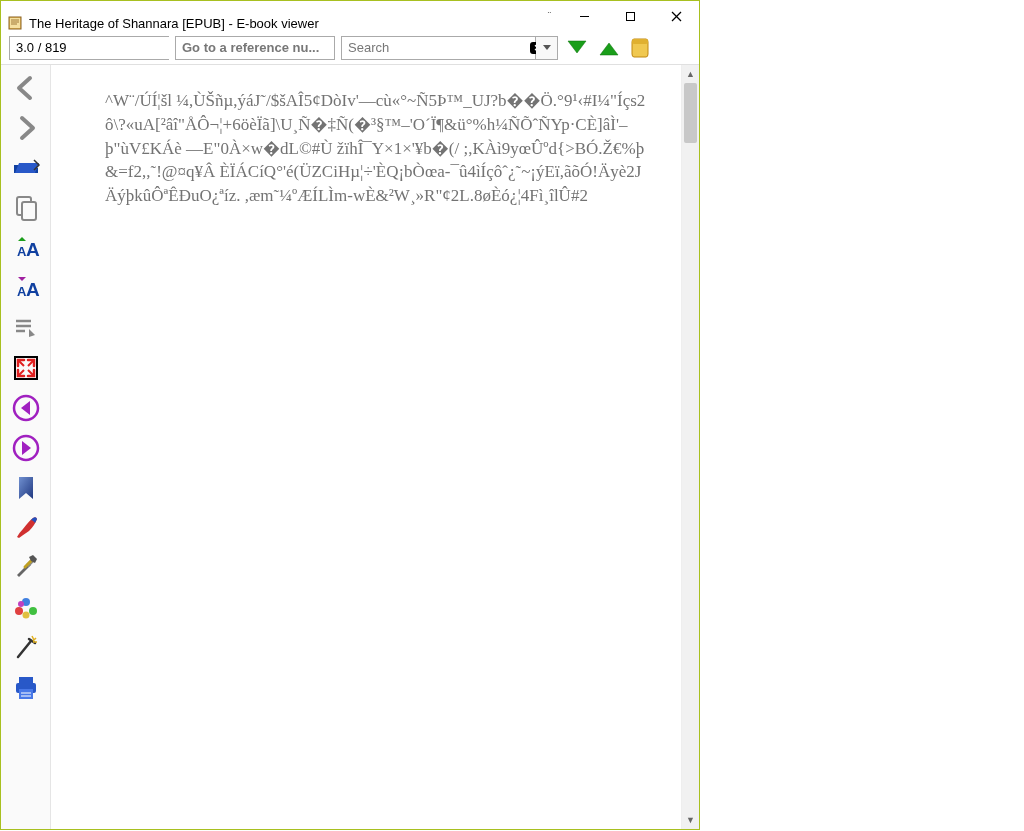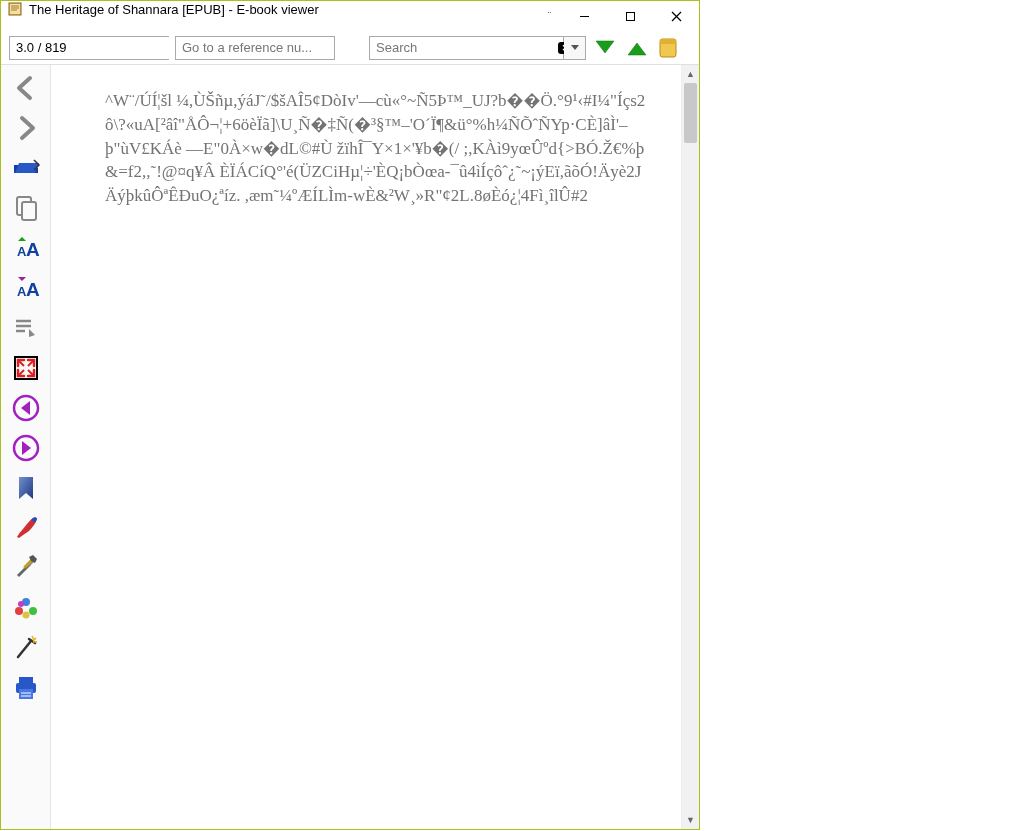--- a/index.html
+++ b/index.html
@@ -1,34 +1,34 @@
 <!DOCTYPE html>
 <html><head>
 <meta charset="utf-8">
 <style>
 * { margin: 0; padding: 0; box-sizing: border-box; }
 body { font-family: "Segoe UI", Tahoma, sans-serif; font-size: 13px; background: #fff; width: 1024px; height: 831px; overflow: hidden; }
 .window { width: 700px; height: 830px; border: 1px solid #a8c020; background: #fff; display: flex; flex-direction: column; margin-left: 0; }
-.titlebar { height: 30px; display: flex; align-items: flex-start; justify-content: space-between; padding: 0 0 0 6px; gap: 16px; }
+.titlebar { height: 30px; display: flex; align-items: flex-end; justify-content: space-between; padding: 0 0 0 6px; gap: 16px; }
 .titlebar-left { display: flex; align-items: center; gap: 6px; }
 .title-icon { width: 16px; height: 16px; display: inline-flex; }
 .title-text { font-size: 13px; color: #000; }
 .titlebar-right { display: flex; align-items: center; }
 .title-btn { width: 46px; height: 30px; display: flex; align-items: center; justify-content: center; background: transparent; border: none; cursor: pointer; }
 .title-btn svg { width: 11px; height: 11px; }
 .title-cue { font-size: 10px; color: #555; margin-right: 6px; padding: 0 4px;}
 .toolbar { height: 34px; border-bottom: 1px solid #e0e0e0; display: flex; align-items: center; gap: 6px; padding: 0 8px; }
 .page-field { width: 160px; height: 24px; display: flex; border: 1px solid #aaa; background: #fff; }
 .page-input { flex: 1; border: none; outline: none; padding: 3px 6px; font-size: 13px; font-family: Arial, sans-serif; }
 .spinner { width: 18px; display: flex; flex-direction: column; border-left: 1px solid #ccc; }
 .spinner-btn { flex: 1; display: flex; align-items: center; justify-content: center; border: none; background: #f5f5f5; cursor: pointer; font-size: 6px; color: #555; }
 .spinner-btn:first-child { border-bottom: 1px solid #ddd;}
-.ref-field { width: 160px; height: 24px; border: 1px solid #aaa; padding: 0 6px; font-size: 13px; outline: none; color: #1d4ed8; font-family: Arial, sans-serif; }
+.ref-field { width: 160px; height: 24px; border: 1px solid #aaa; padding: 0 6px; font-size: 13px; outline: none; color: #1d4ed8; font-family: Arial, sans-serif; font-weight: bold; }
 .ref-field::placeholder { color: #777; }
-.search-field { width: 195px; height: 24px; border: 1px solid #aaa; display: flex; align-items: center; margin-left: 28px; }
+.search-field { width: 195px; height: 24px; border: 1px solid #aaa; display: flex; align-items: center; }
 .search-input { flex: 1; border: none; outline: none; padding: 0 6px; font-size: 13px; font-family: Arial, sans-serif;}
 .search-input::placeholder { color: #777;}
 .search-close { width: 18px; height: 100%; display: flex; align-items: center; justify-content: center; cursor: pointer; }
 .search-close-badge { background: #000; color:#fff; border-radius:3px; width:15px; height:12px; display:flex; align-items:center; justify-content:center; font-size:9px; font-weight:bold;}
 .search-dd { width: 22px; height: 24px; border: 1px solid #aaa; border-left: none; display: flex; align-items: center; justify-content: center; cursor: pointer; background: #f8f8f8;}
 .nav-arrow { width: 26px; height: 22px; display: flex; align-items: center; justify-content: center; cursor: pointer; }
 .scroll-icon { width: 24px; height: 24px; display: flex; align-items: center; justify-content: center; cursor: pointer;}
 .main-area { flex: 1; display: flex; overflow: hidden; }
 .sidebar { width: 50px; background: #fafafa; border-right: 1px solid #e5e5e5; display: flex; flex-direction: column; align-items: center; padding-top: 4px; gap: 2px; }
 .sb-item { width: 40px; height: 38px; display: flex; align-items: center; justify-content: center; cursor: pointer; }

